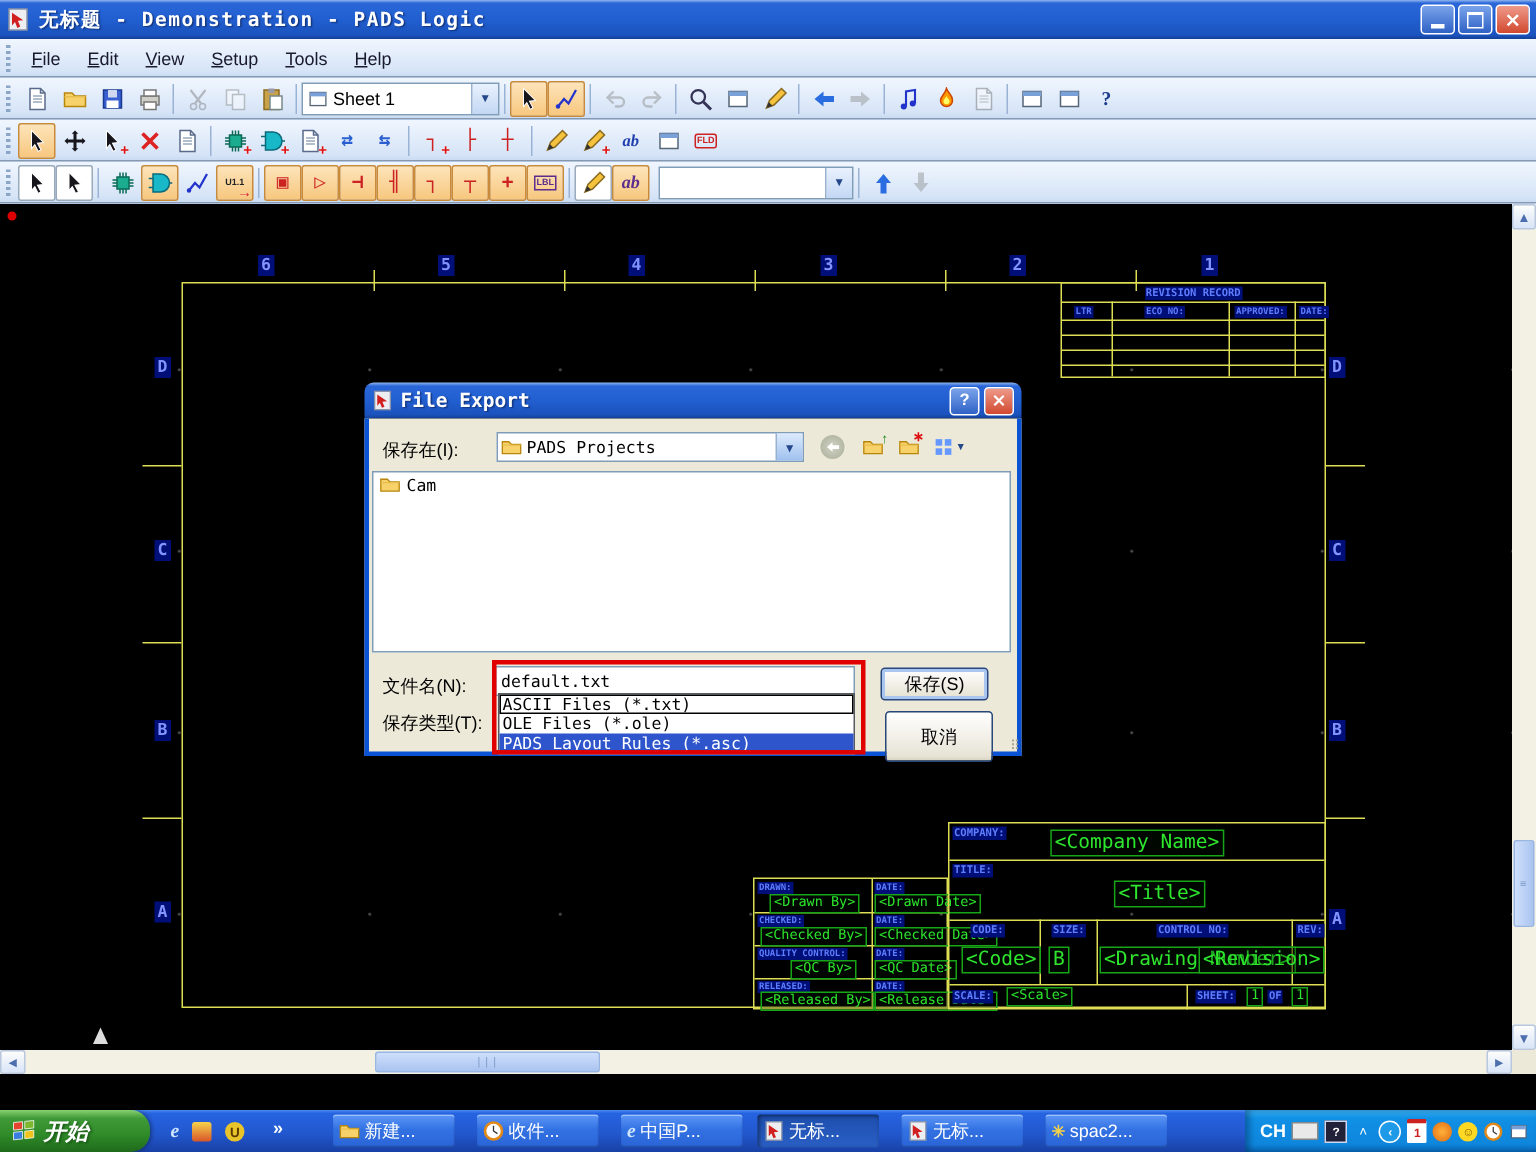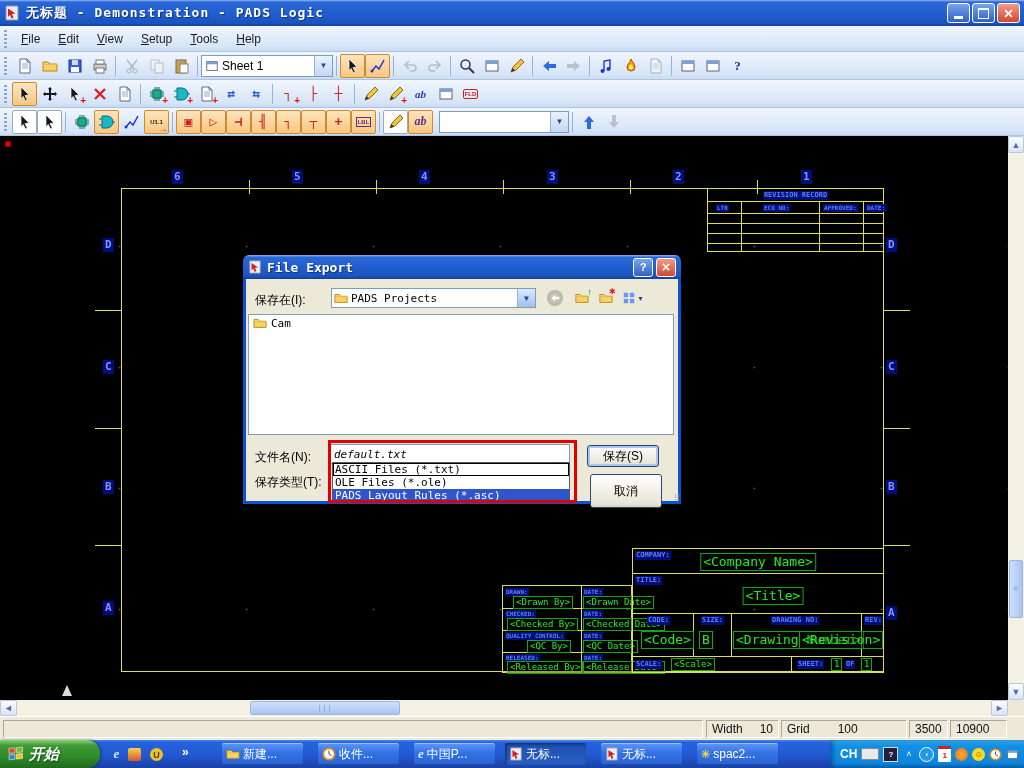--- a/index.html
+++ b/index.html
@@ -627,21 +627,21 @@
       <span class="yl" style="left:0;top:107px;width:250px;height:1px"></span>
       <span class="sl" style="left:2px;top:2px">COMPANY:</span>
       <span class="gv lg" style="left:50%;transform:translateX(-50%);top:4px">&lt;Company Name&gt;</span>
       <span class="sl" style="left:2px;top:27px">TITLE:</span>
       <span class="gv lg" style="left:56%;transform:translateX(-50%);top:38px">&lt;Title&gt;</span>
       <span class="yl" style="left:60px;top:64px;width:1px;height:43px"></span>
       <span class="yl" style="left:98px;top:64px;width:1px;height:43px"></span>
       <span class="yl" style="left:228px;top:64px;width:1px;height:43px"></span>
       <span class="sl" style="left:14px;top:67px">CODE:</span>
       <span class="sl" style="left:68px;top:67px">SIZE:</span>
-      <span class="sl" style="left:138px;top:67px">DRAWING NO:</span>
+      <span class="sl" style="left:138px;top:67px">CONTROL NO:</span>
       <span class="sl" style="left:231px;top:67px">REV:</span>
       <span class="gv lg" style="left:8px;top:82px">&lt;Code&gt;</span>
       <span class="gv lg" style="left:66px;top:82px">B</span>
       <span class="gv lg" style="left:100px;top:82px">&lt;Drawing Number&gt;</span>
       <span class="gv lg" style="left:166px;top:82px">&lt;Revision&gt;</span>
       <span class="yl" style="left:158px;top:107px;width:1px;height:17px"></span>
       <span class="sl" style="left:2px;top:111px">SCALE:</span>
       <span class="gv" style="left:38px;top:109px">&lt;Scale&gt;</span>
       <span class="sl" style="left:164px;top:111px">SHEET:</span>
       <span class="gv" style="left:198px;top:109px">1</span>
@@ -718,57 +718,40 @@
     <div class="flist">
       <div class="fitem">
         <svg class="ic14">
             <use href="#s-folder"></use>
           </svg>
         <span>Cam</span>
       </div>
     </div>
 
     <span class="dlbl" style="left:12px;top:194px">文件名(N):</span>
-    <input class="dfield" style="left: 87px; top: 189px; width: 240px; height: 20px; padding: 0px 3px; font-style: italic;" value="default.txt">
+    <input class="dfield" style="left: 87px; top: 189px; width: 240px; height: 20px; padding: 0px 3px;" value="default.txt">
     <span class="xpbtn def" style="left:344px;top:190px;width:72px;height:22px">保存(S)</span>
 
     <span class="dlbl" style="left:12px;top:219px">保存类型(T):</span>
     <span class="combo dfield" style="left:89px;top:215px;width:238px;height:19px;display:flex">
       <span class="ctext">ASCII Files (*.txt)</span>
       <span class="carrow" style="background:linear-gradient(#dceafc,#9fc0ee)">▼</span>
     </span>
     <span class="xpbtn" style="left:347px;top:219px;width:72px;height:34px">取消</span>
     <span class="dgrip">⠿</span>
   </div>
 
   <div class="abs pop">
     <div class="opt cur">ASCII Files (*.txt)</div>
     <div class="opt">OLE Files (*.ole)</div>
     <div class="opt sel">PADS Layout Rules (*.asc)</div>
   </div>
 
   <div class="abs redbox"></div>
 
-  <div class="abs statusbar">
-    <span class="spanel" style="left:3px;width:700px"></span>
-    <span class="spanel" style="left:706px;width:73px;justify-content:space-between">
-      <span>Width</span>
-      <span>10</span>
-    </span>
-    <span class="spanel" style="left:781px;width:126px;gap:28px">
-      <span>Grid</span>
-      <span>100</span>
-    </span>
-    <span class="spanel" style="left:909px;width:39px">
-        <span>3500</span>
-      </span>
-    <span class="spanel" style="left:950px;width:57px">
-        <span>10900</span>
-      </span>
-  </div>
 
   <div class="abs taskbar">
     <span class="startbtn">
       <svg class="ic">
           <use href="#s-flag"></use>
         </svg>
       <span class="startlbl">开始</span>
     </span>
     <span class="abs qicon" style="left:104px;top:5px">
         <span>e</span>

